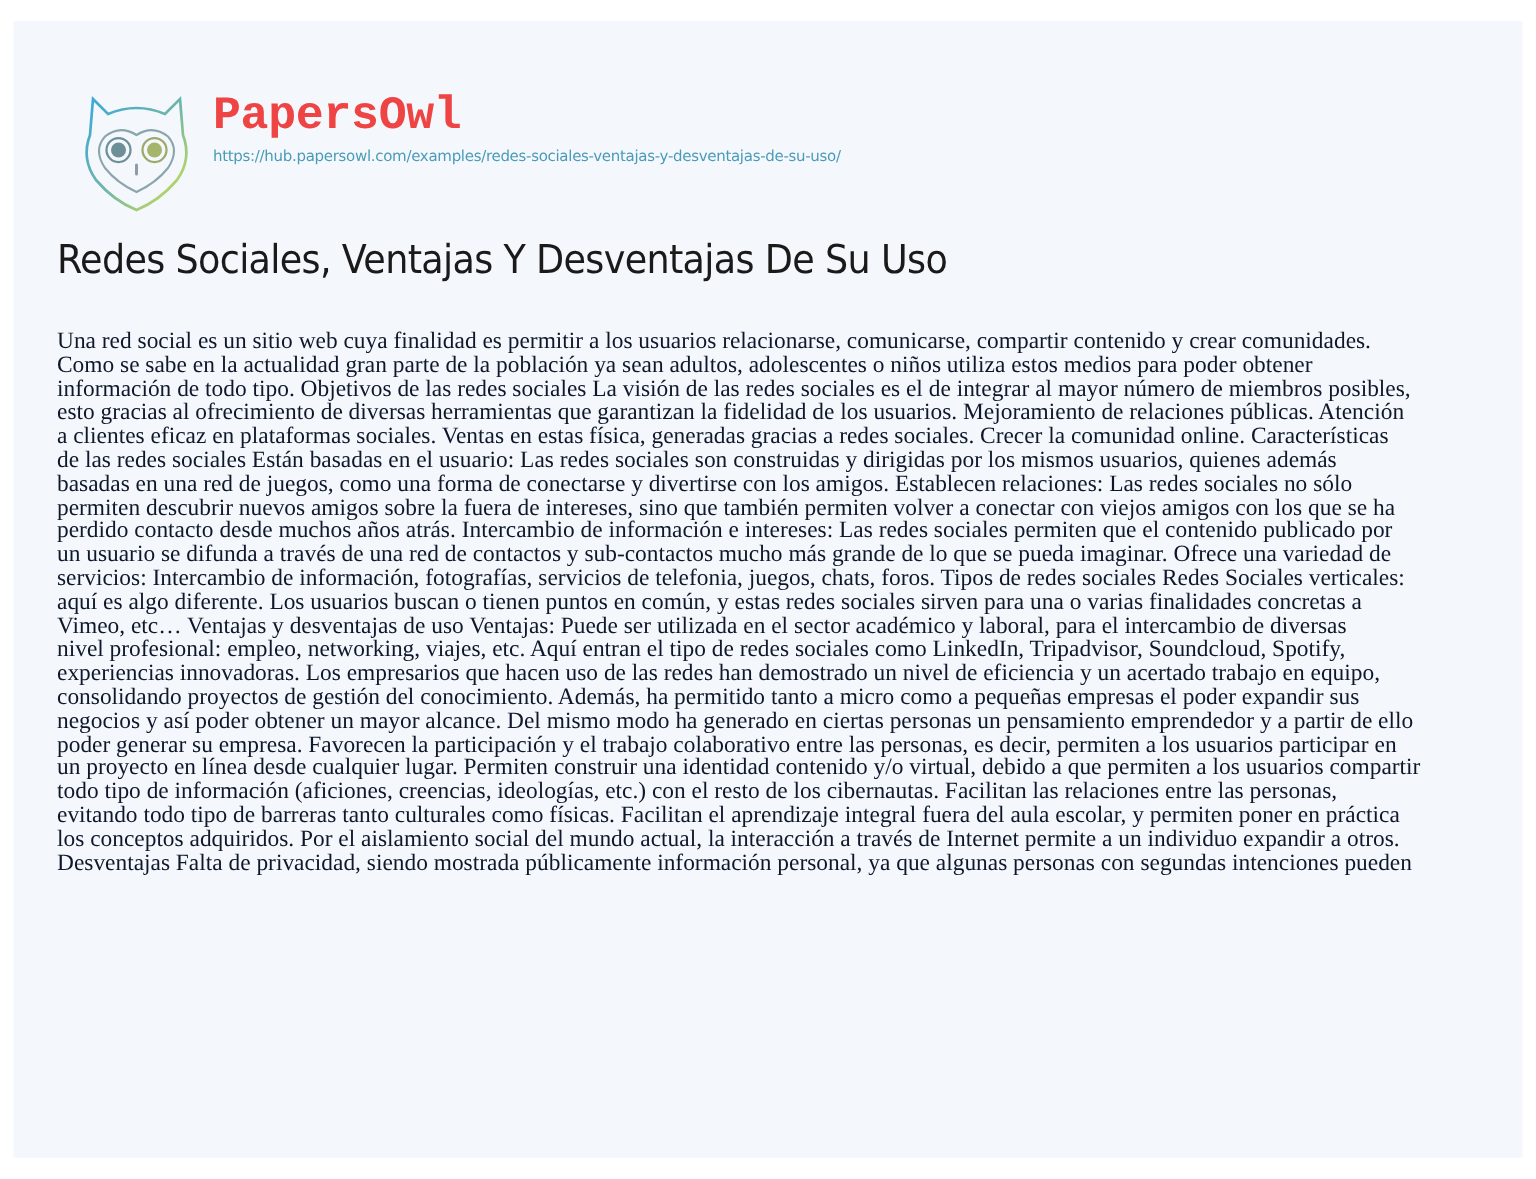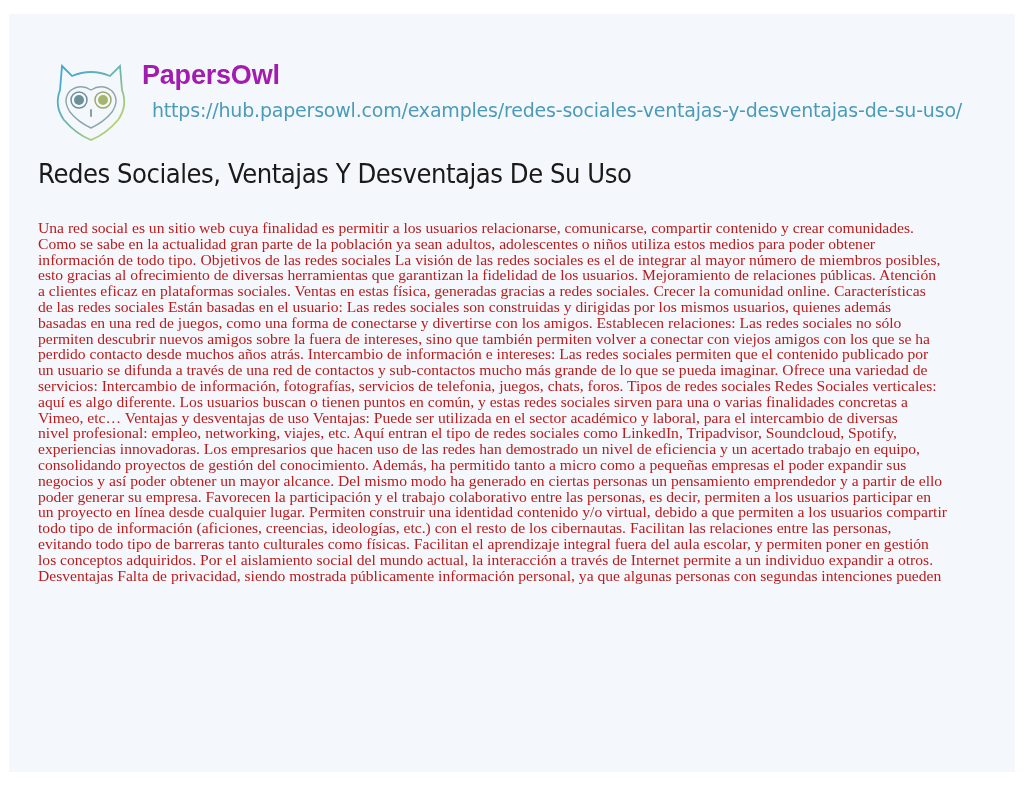--- a/index.html
+++ b/index.html
@@ -29,32 +29,32 @@
       position: absolute;
       left: 10px;
       top: 0px;
       width: 86px;
       height: 86px;
     }
     .brand {
       position: absolute;
       left: 104px;
       top: 2px;
-      font-family: Liberation Sans, sans-serif;
+      font-family: Liberation Mono, monospace;
       font-weight: bold;
-      font-size: 27px;
-      color: #a21caf;
+      font-size: 31px;
+      color: #ef4444;
       letter-spacing: -0.2px;
     }
     .url {
       position: absolute;
-      left: 114px;
+      left: 104px;
       top: 41px;
       font-family: "DejaVu Sans", sans-serif;
-      font-size: 19px;
+      font-size: 10px;
       color: #4b9bb8;
       white-space: nowrap;
       letter-spacing: -0.2px;
     }
     .title {
       position: absolute;
       left: 38px;
       top: 158px;
       font-family: "DejaVu Sans", sans-serif;
       font-size: 26.5px;
@@ -67,21 +67,21 @@
       transform-origin: left top;
     }
     .body-text {
       position: absolute;
       left: 38px;
       top: 220px;
       width: 960px;
       font-family: "Liberation Serif", serif;
       font-size: 15.6px;
       line-height: 15.8px;
-      color: #b91c1c;
+      color: #0f172a;
       margin: 0;
     }
     .body-text .line {
       display: block;
       white-space: nowrap;
     }
   </style>
 </head>
 <body>
 
@@ -126,16 +126,16 @@
   <span class="line">servicios: Intercambio de información, fotografías, servicios de telefonia, juegos, chats, foros. Tipos de redes sociales Redes Sociales verticales:</span>
   <span class="line">aquí es algo diferente. Los usuarios buscan o tienen puntos en común, y estas redes sociales sirven para una o varias finalidades concretas a</span>
   <span class="line">Vimeo, etc… Ventajas y desventajas de uso Ventajas: Puede ser utilizada en el sector académico y laboral, para el intercambio de diversas</span>
   <span class="line">nivel profesional: empleo, networking, viajes, etc. Aquí entran el tipo de redes sociales como LinkedIn, Tripadvisor, Soundcloud, Spotify,</span>
   <span class="line">experiencias innovadoras. Los empresarios que hacen uso de las redes han demostrado un nivel de eficiencia y un acertado trabajo en equipo,</span>
   <span class="line">consolidando proyectos de gestión del conocimiento. Además, ha permitido tanto a micro como a pequeñas empresas el poder expandir sus</span>
   <span class="line">negocios y así poder obtener un mayor alcance. Del mismo modo ha generado en ciertas personas un pensamiento emprendedor y a partir de ello</span>
   <span class="line">poder generar su empresa. Favorecen la participación y el trabajo colaborativo entre las personas, es decir, permiten a los usuarios participar en</span>
   <span class="line">un proyecto en línea desde cualquier lugar. Permiten construir una identidad contenido y/o virtual, debido a que permiten a los usuarios compartir</span>
   <span class="line">todo tipo de información (aficiones, creencias, ideologías, etc.) con el resto de los cibernautas. Facilitan las relaciones entre las personas,</span>
-  <span class="line">evitando todo tipo de barreras tanto culturales como físicas. Facilitan el aprendizaje integral fuera del aula escolar, y permiten poner en gestión</span>
+  <span class="line">evitando todo tipo de barreras tanto culturales como físicas. Facilitan el aprendizaje integral fuera del aula escolar, y permiten poner en práctica</span>
   <span class="line">los conceptos adquiridos. Por el aislamiento social del mundo actual, la interacción a través de Internet permite a un individuo expandir a otros.</span>
   <span class="line">Desventajas Falta de privacidad, siendo mostrada públicamente información personal, ya que algunas personas con segundas intenciones pueden</span>
 </div>
 
 </body></html>

